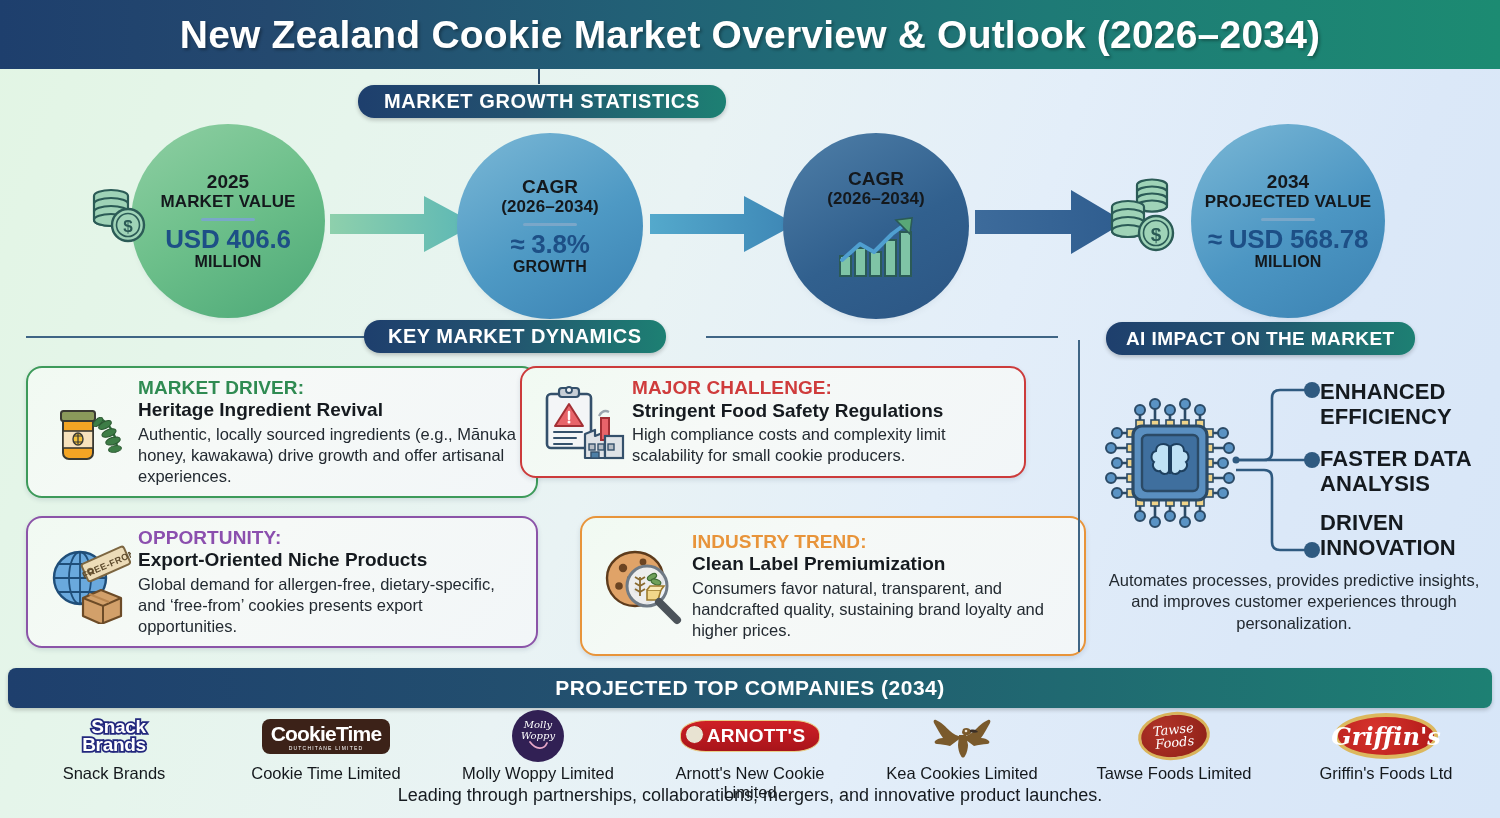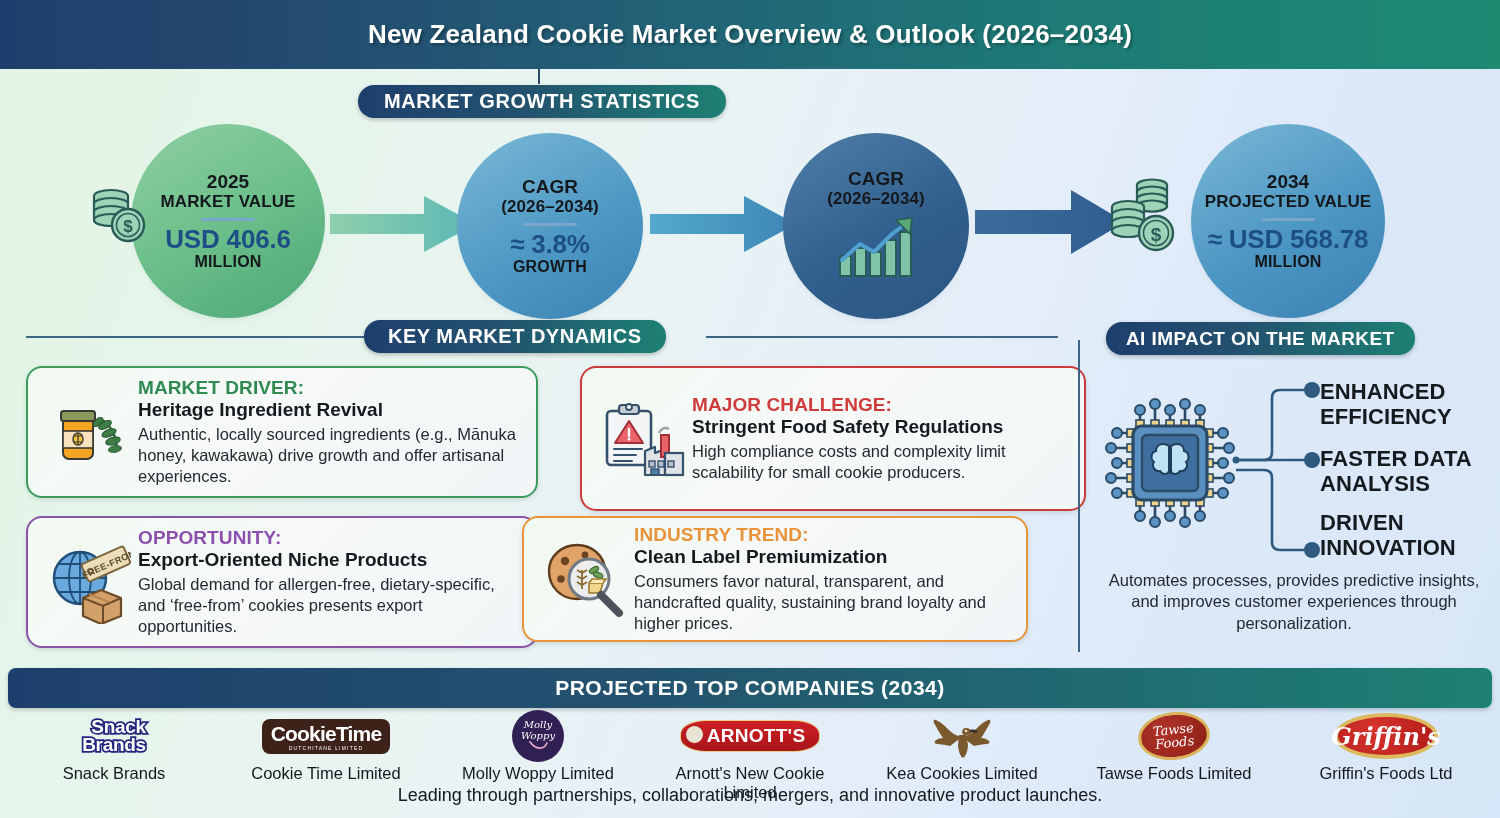--- a/index.html
+++ b/index.html
@@ -20,21 +20,21 @@
   
   #header {
     position: absolute;
     left: 0; top: 0;
     width: 1500px; height: 69px;
     background: linear-gradient(90deg, #1e3f6d 0%, #24496f 18%, #226076 42%, #1e7a76 70%, #1c8b72 100%);
     display: flex; align-items: center; justify-content: center;
   }
   #header-title {
     color: #ffffff;
-    font-size: 26px;
+    font-size: 39px;
     font-weight: bold;
     letter-spacing: 0.2px;
     text-shadow: 2px 2px 3px rgba(0,0,0,0.30);
   }
 
   
   .pill {
     display: inline-flex; align-items: center; justify-content: center;
     background: linear-gradient(90deg, #1e3f6d 0%, #23526f 45%, #1d8073 100%);
     color: #fff; font-weight: bold;
@@ -115,23 +115,23 @@
 
   .dyn-card {
     position: absolute;
     background: linear-gradient(135deg, #f1faf2 0%, #f6f9f7 40%, #f2f6f8 100%);
     border-radius: 16px;
     display: flex; align-items: center;
     padding: 10px 14px 10px 12px;
     box-shadow: 0 2px 5px rgba(20,45,70,0.12);
   }
   #card-driver      { left: 26px;  top: 366px; width: 512px; height: 132px; border: 2.5px solid #3d9a5a; }
-  #card-challenge   { left: 580px; top: 366px; width: 506px; height: 145px; border: 2.5px solid #cc3b3b; }
+  #card-challenge   { left: 520px; top: 366px; width: 506px; height: 112px; border: 2.5px solid #cc3b3b; }
   #card-opportunity { left: 26px;  top: 516px; width: 512px; height: 132px; border: 2.5px solid #8b54a8; }
-  #card-trend       { left: 522px; top: 516px; width: 506px; height: 126px; border: 2.5px solid #e8943a; }
+  #card-trend       { left: 580px; top: 516px; width: 506px; height: 140px; border: 2.5px solid #e8943a; }
 
   .dyn-icon { flex: 0 0 auto; width: 96px; display: flex; align-items: center; justify-content: center; }
   .dyn-body { flex: 1 1 auto; padding-left: 2px; }
   .dyn-label { font-size: 19px; font-weight: bold; line-height: 1.16; letter-spacing: 0.1px; }
   .dyn-label.green  { color: #2f8b52; }
   .dyn-label.red    { color: #cf3c3c; }
   .dyn-label.purple { color: #8b4fae; }
   .dyn-label.orange { color: #e8943a; }
   .dyn-head { font-size: 19px; font-weight: bold; color: #151a1f; line-height: 1.2; margin-top: 0px; }
   .dyn-text { font-size: 16.5px; color: #232a31; line-height: 1.28; margin-top: 2px; }

